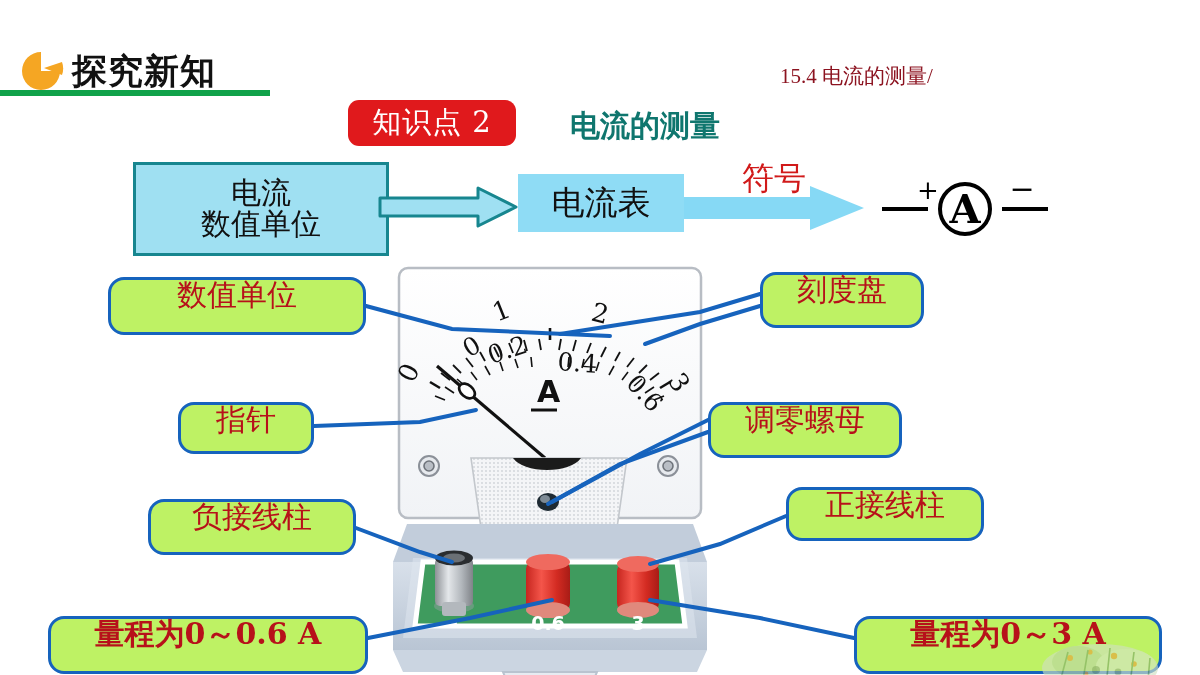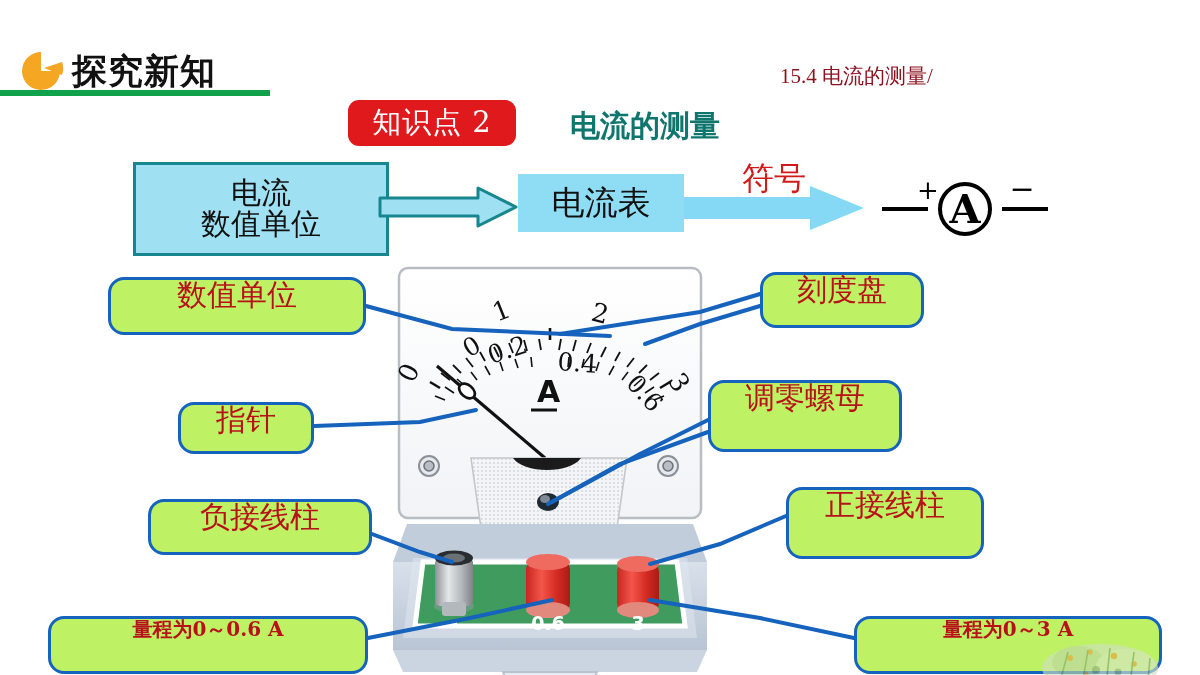--- a/index.html
+++ b/index.html
@@ -73,28 +73,28 @@
   .callout{
     position:absolute;border:3px solid #1663bd;border-radius:16px;
     background:#bef264;display:flex;align-items:flex-start;justify-content:center;
     box-sizing:border-box;
   }
   .callout span{
     color:#b7111a;white-space:nowrap;font-family:"DejaVu Serif",serif;
     line-height:1;
   }
   .c-plain span{font-size:30px;}
-  .c-bold span{font-size:20px;font-weight:700;}
+  .c-bold span{font-size:30px;font-weight:700;}
 
   #co-numunit{left:108px;top:233px;width:258px;height:58px;}
   #co-dial   {left:760px;top:228px;width:164px;height:56px;}
   #co-needle {left:178px;top:358px;width:136px;height:52px;}
-  #co-zero   {left:708px;top:336px;width:194px;height:72px;}
-  #co-negterm{left:148px;top:455px;width:224px;height:56px;}
-  #co-posterm{left:786px;top:443px;width:198px;height:72px;}
+  #co-zero   {left:708px;top:358px;width:194px;height:56px;}
+  #co-negterm{left:148px;top:455px;width:208px;height:56px;}
+  #co-posterm{left:786px;top:443px;width:198px;height:54px;}
   #co-range06{left:48px;top:572px;width:320px;height:58px;}
   #co-range3 {left:854px;top:572px;width:308px;height:58px;}
 
   #leaders{position:absolute;left:0;top:0;width:1200px;height:675px;
            pointer-events:none;}
 
   
   #deco{position:absolute;left:1030px;top:578px;width:150px;height:80px;
         opacity:.85;filter:blur(.4px);}
 </style>

